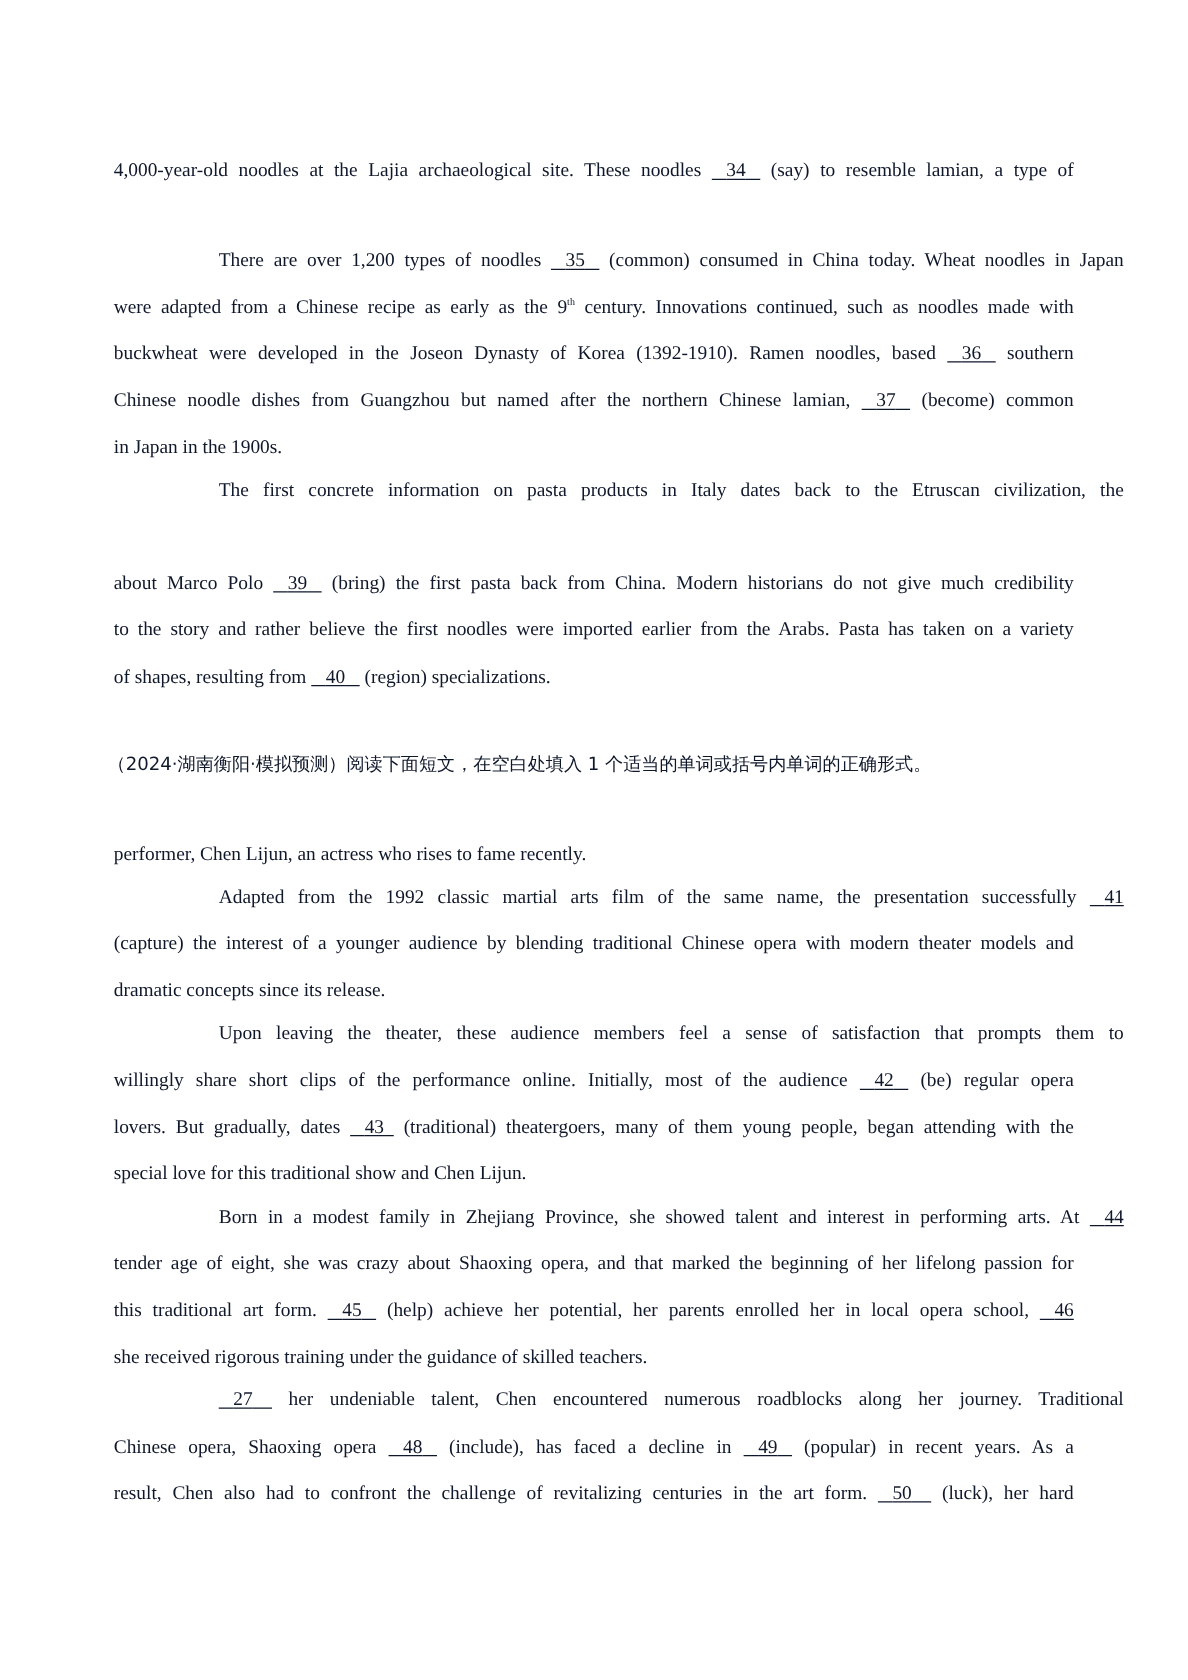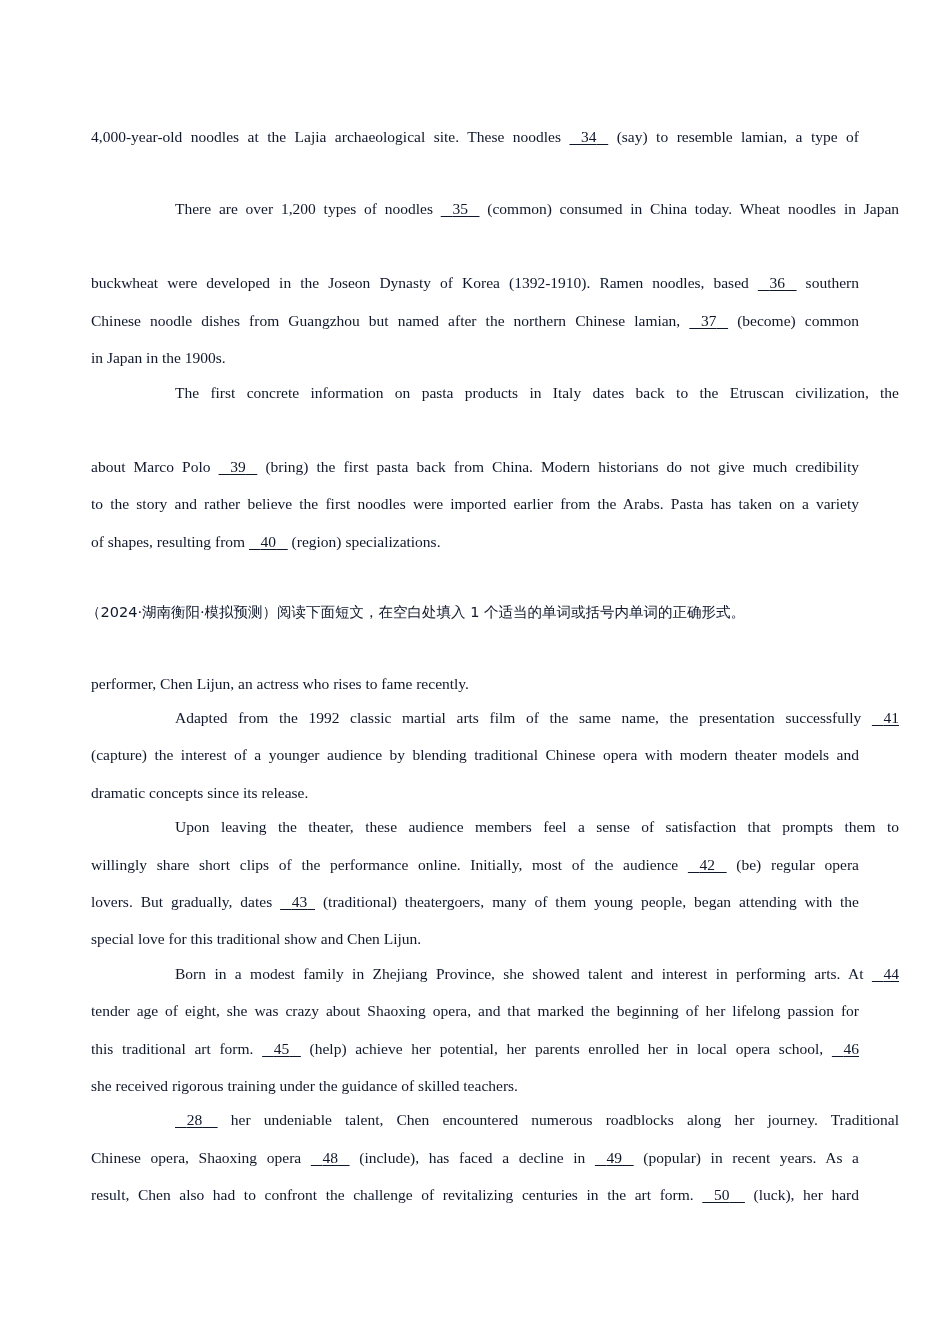--- a/index.html
+++ b/index.html
@@ -25,20 +25,21 @@
     .cn { font-family: "DejaVu Sans", "Liberation Sans", sans-serif; font-size: 14.5px; }
   </style>
 </head>
 <body>
 
 <div class="page">
 
   <div class="line" style="top:126px"><span>4,000-year-old noodles at the Lajia archaeological site. These noodles </span><span class="blank">   <span>34</span>   </span> <span>(say) to resemble lamian, a type of</span></div>
 
   <div class="line indent" style="top:198px"><span>There are over 1,200 types of noodles </span><span class="blank">   <span>35</span>   </span> <span>(common) consumed in China today. Wheat noodles in Japan</span></div>
+  <div class="line" style="top:235px"><span>were adapted from a Chinese recipe as early as the 9</span><sup>th</sup> <span>century. Innovations continued, such as noodles made with</span></div>
   <div class="line" style="top:272px"><span>buckwheat were developed in the Joseon Dynasty of Korea (1392-1910). Ramen noodles, based </span><span class="blank">   <span>36</span>   </span> <span>southern</span></div>
   <div class="line" style="top:310px"><span>Chinese noodle dishes from Guangzhou but named after the northern Chinese lamian, </span><span class="blank">   <span>37</span>   </span> <span>(become) common</span></div>
   <div class="line last" style="top:347px">in Japan in the 1900s.</div>
 
   <div class="line indent" style="top:382px">The first concrete information on pasta products in Italy dates back to the Etruscan civilization, the</div>
   <div class="line" style="top:456px"><span>about Marco Polo </span><span class="blank">   <span>39</span>   </span> <span>(bring) the first pasta back from China. Modern historians do not give much credibility</span></div>
   <div class="line" style="top:493px">to the story and rather believe the first noodles were imported earlier from the Arabs. Pasta has taken on a variety</div>
   <div class="line last" style="top:531px"><span>of shapes, resulting from </span><span class="blank">   <span>40</span>   </span> <span>(region) specializations.</span></div>
 
   <div class="line last cn" style="top:601px; left:86px;">（2024·湖南衡阳·模拟预测）阅读下面短文，在空白处填入 1 个适当的单词或括号内单词的正确形式。</div>
@@ -52,17 +53,17 @@
   <div class="line indent" style="top:816px">Upon leaving the theater, these audience members feel a sense of satisfaction that prompts them to</div>
   <div class="line" style="top:854px"><span>willingly share short clips of the performance online. Initially, most of the audience </span><span class="blank">   <span>42</span>   </span> <span>(be) regular opera</span></div>
   <div class="line" style="top:891px"><span>lovers. But gradually, dates </span><span class="blank">   <span>43</span>  </span> <span>(traditional) theatergoers, many of them young people, began attending with the</span></div>
   <div class="line last" style="top:928px">special love for this traditional show and Chen Lijun.</div>
 
   <div class="line indent" style="top:963px"><span>Born in a modest family in Zhejiang Province, she showed talent and interest in performing arts. At </span><span class="blank">   <span>44</span></span></div>
   <div class="line" style="top:1000px">tender age of eight, she was crazy about Shaoxing opera, and that marked the beginning of her lifelong passion for</div>
   <div class="line" style="top:1038px"><span>this traditional art form. </span><span class="blank">   <span>45</span>   </span> <span>(help) achieve her potential, her parents enrolled her in local opera school, </span><span class="blank">   <span>46</span></span></div>
   <div class="line last" style="top:1075px">she received rigorous training under the guidance of skilled teachers.</div>
 
-  <div class="line indent" style="top:1109px"><span class="blank">   <span>28</span>    </span> <span>her undeniable talent, Chen encountered numerous roadblocks along her journey. Traditional</span></div>
+  <div class="line indent" style="top:1109px"><span class="blank">   <span>27</span>    </span> <span>her undeniable talent, Chen encountered numerous roadblocks along her journey. Traditional</span></div>
   <div class="line" style="top:1147px"><span>Chinese opera, Shaoxing opera </span><span class="blank">   <span>48</span>   </span> <span>(include), has faced a decline in </span><span class="blank">   <span>49</span>   </span> <span>(popular) in recent years. As a</span></div>
   <div class="line" style="top:1184px"><span>result, Chen also had to confront the challenge of revitalizing centuries in the art form. </span><span class="blank">   <span>50</span>    </span> <span>(luck), her hard</span></div>
 
 </div>
 
 </body></html>

